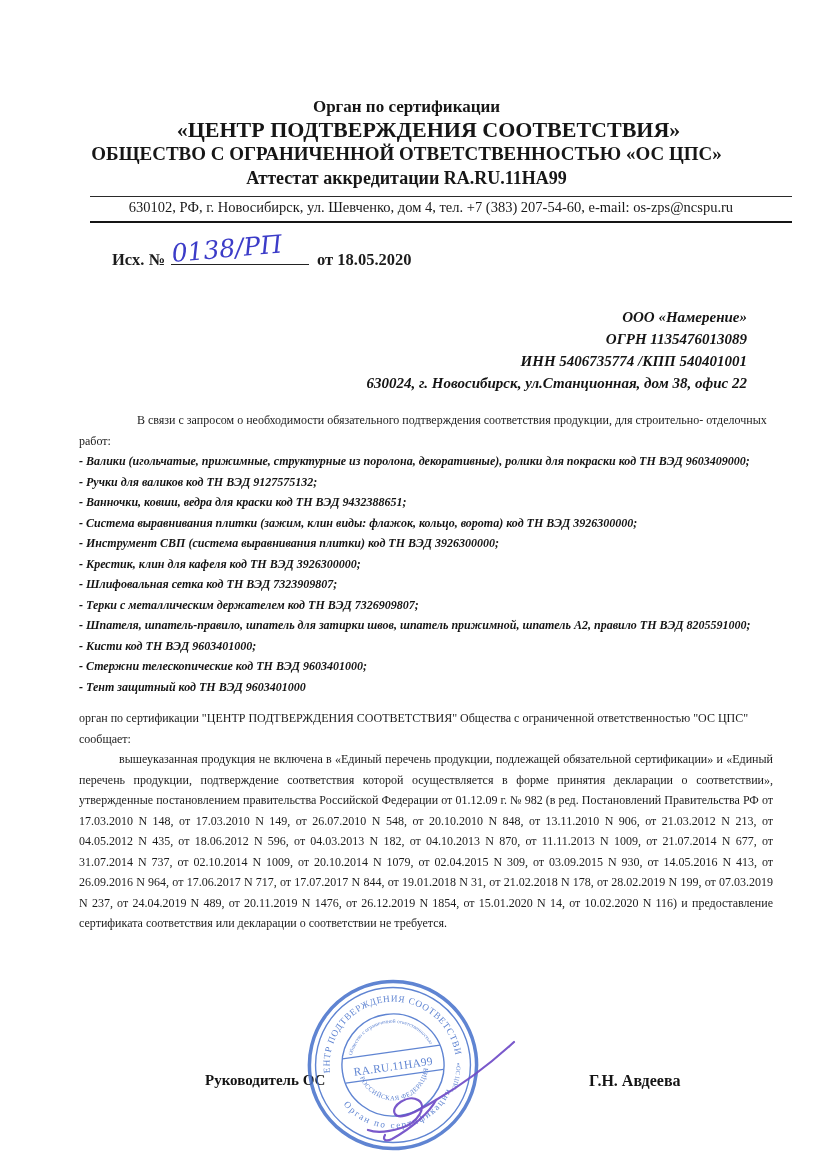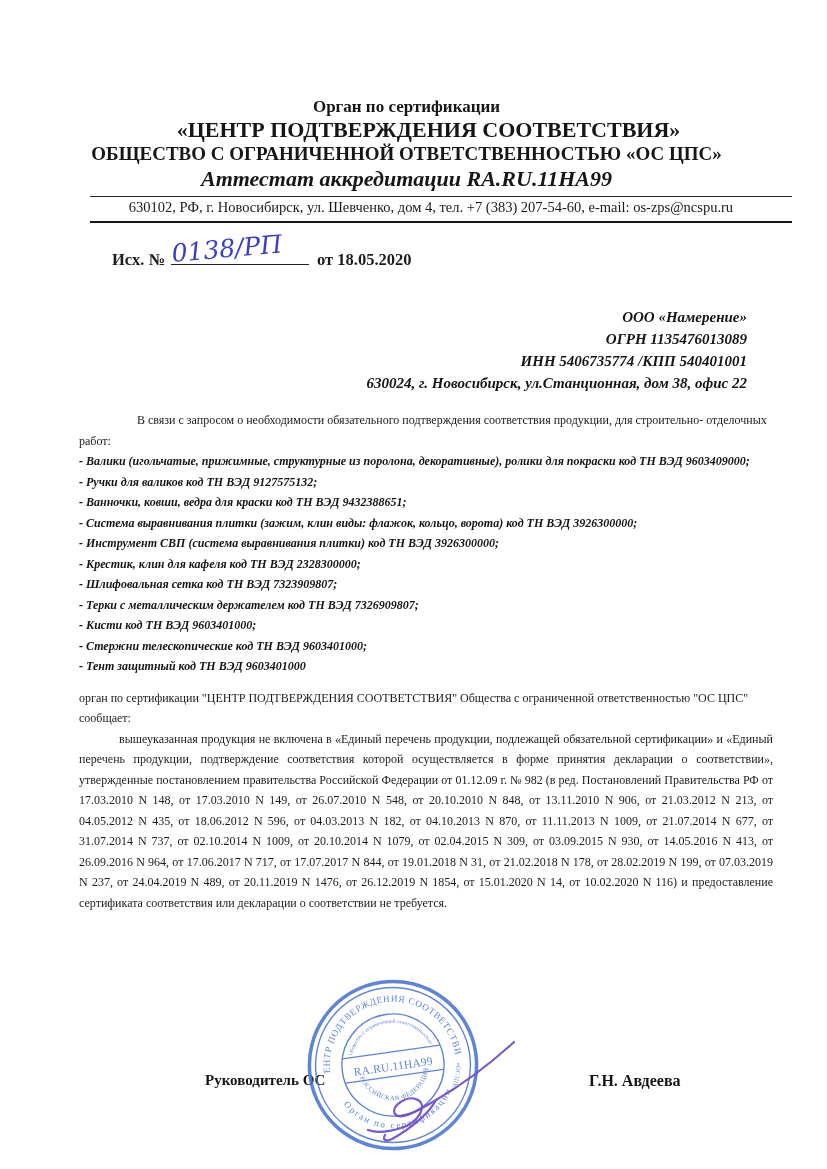--- a/index.html
+++ b/index.html
@@ -5,21 +5,21 @@
   html,body{margin:0;padding:0;background:#fff;}
   .page{
     position:relative;width:813px;height:1169px;background:#ffffff;overflow:hidden;
     font-family:"Liberation Serif",serif;color:#1c1c1c;
   }
   
   .org-header{position:absolute;top:96px;left:0;right:0;text-align:center;font-weight:bold;color:#161616;}
   .org-header .h1{font-size:17px;line-height:22px;}
   .org-header .h2{font-size:22px;line-height:24px;padding-left:44px;}
   .org-header .h3{font-size:19px;line-height:24px;}
-  .org-header .h4{font-size:22px;line-height:25px;font-style:italic;}
+  .org-header .h4{font-size:18px;line-height:25px;}
   .rule-thin{position:absolute;top:196px;left:90px;width:702px;border-top:1.5px solid #2a2a2a;}
   .contact{position:absolute;top:199px;left:80px;width:702px;text-align:center;font-size:14.5px;color:#191919;}
   .rule-thick{position:absolute;top:221px;left:90px;width:702px;border-top:2.5px solid #151515;}
   
   .outgoing{position:absolute;top:246px;left:112px;font-weight:bold;font-size:16.5px;white-space:nowrap;}
   .hand-line{display:inline-block;position:relative;width:138px;height:18px;border-bottom:1.6px solid #222;margin:0 8px 0 6px;vertical-align:baseline;}
   .hand{position:absolute;left:2px;bottom:-4px;font-style:italic;font-weight:normal;font-size:25px;
         font-family:"DejaVu Serif",serif;color:#3c3cc8;transform:rotate(-5deg);transform-origin:left bottom;white-space:nowrap;}
   
   .recipient{position:absolute;top:306px;right:66px;text-align:right;font-weight:bold;font-style:italic;font-size:15px;line-height:22px;color:#141414;}
@@ -64,23 +64,24 @@
   </div>
 
   <div class="body">
     <p class="intro">В связи с запросом о необходимости обязательного подтверждения соответствия продукции, для строительно- отделочных работ:</p>
     <div class="products">
       <div>- Валики (игольчатые, прижимные, структурные из поролона, декоративные), ролики для покраски код ТН ВЭД 9603409000;</div>
       <div>- Ручки для валиков код ТН ВЭД 9127575132;</div>
       <div>- Ванночки, ковши, ведра для краски код ТН ВЭД 9432388651;</div>
       <div>- Система выравнивания плитки (зажим, клин виды: флажок, кольцо, ворота) код ТН ВЭД 3926300000;</div>
       <div>- Инструмент СВП (система выравнивания плитки) код ТН ВЭД 3926300000;</div>
-      <div>- Крестик, клин для кафеля код ТН ВЭД 2328300000;</div>
+      <div>- Крестик, клин для кафеля код ТН ВЭД 3926300000;</div>
       <div>- Шлифовальная сетка код ТН ВЭД 7323909807;</div>
       <div>- Терки с металлическим держателем код ТН ВЭД 7326909807;</div>
+      <div>- Шпателя, шпатель-правило, шпатель для затирки швов, шпатель прижимной, шпатель А2, правило ТН ВЭД 8205591000;</div>
       <div>- Кисти код ТН ВЭД 9603401000;</div>
       <div>- Стержни телескопические код ТН ВЭД 9603401000;</div>
       <div>- Тент защитный код ТН ВЭД 9603401000</div>
     </div>
     <p class="statement">орган по сертификации "ЦЕНТР ПОДТВЕРЖДЕНИЯ СООТВЕТСТВИЯ" Общества с ограниченной ответственностью "ОС ЦПС" сообщает:</p>
     <p class="conclusion">вышеуказанная продукция не включена  в «Единый перечень продукции, подлежащей обязательной сертификации» и «Единый перечень продукции, подтверждение соответствия которой осуществляется в форме принятия декларации о соответствии», утвержденные постановлением правительства Российской Федерации от 01.12.09 г. № 982 (в ред. Постановлений Правительства РФ от 17.03.2010 N 148, от 17.03.2010 N 149, от 26.07.2010 N 548, от 20.10.2010 N 848, от 13.11.2010 N 906, от 21.03.2012 N 213, от 04.05.2012 N 435, от 18.06.2012 N 596, от 04.03.2013 N 182, от 04.10.2013 N 870, от 11.11.2013 N 1009, от 21.07.2014 N 677, от 31.07.2014 N 737, от 02.10.2014 N 1009, от 20.10.2014 N 1079, от 02.04.2015 N 309, от 03.09.2015 N 930, от 14.05.2016 N 413, от 26.09.2016 N 964, от 17.06.2017 N 717, от 17.07.2017 N 844, от 19.01.2018 N 31, от 21.02.2018 N 178, от 28.02.2019 N 199, от 07.03.2019 N 237, от 24.04.2019 N 489, от 20.11.2019 N 1476, от 26.12.2019 N 1854, от 15.01.2020 N 14, от 10.02.2020 N 116) и предоставление сертификата соответствия или декларации о соответствии не требуется.</p>
   </div>
 
   <div class="sig-title">Руководитель ОС</div>
   <div class="sig-name">Г.Н. Авдеева</div>

